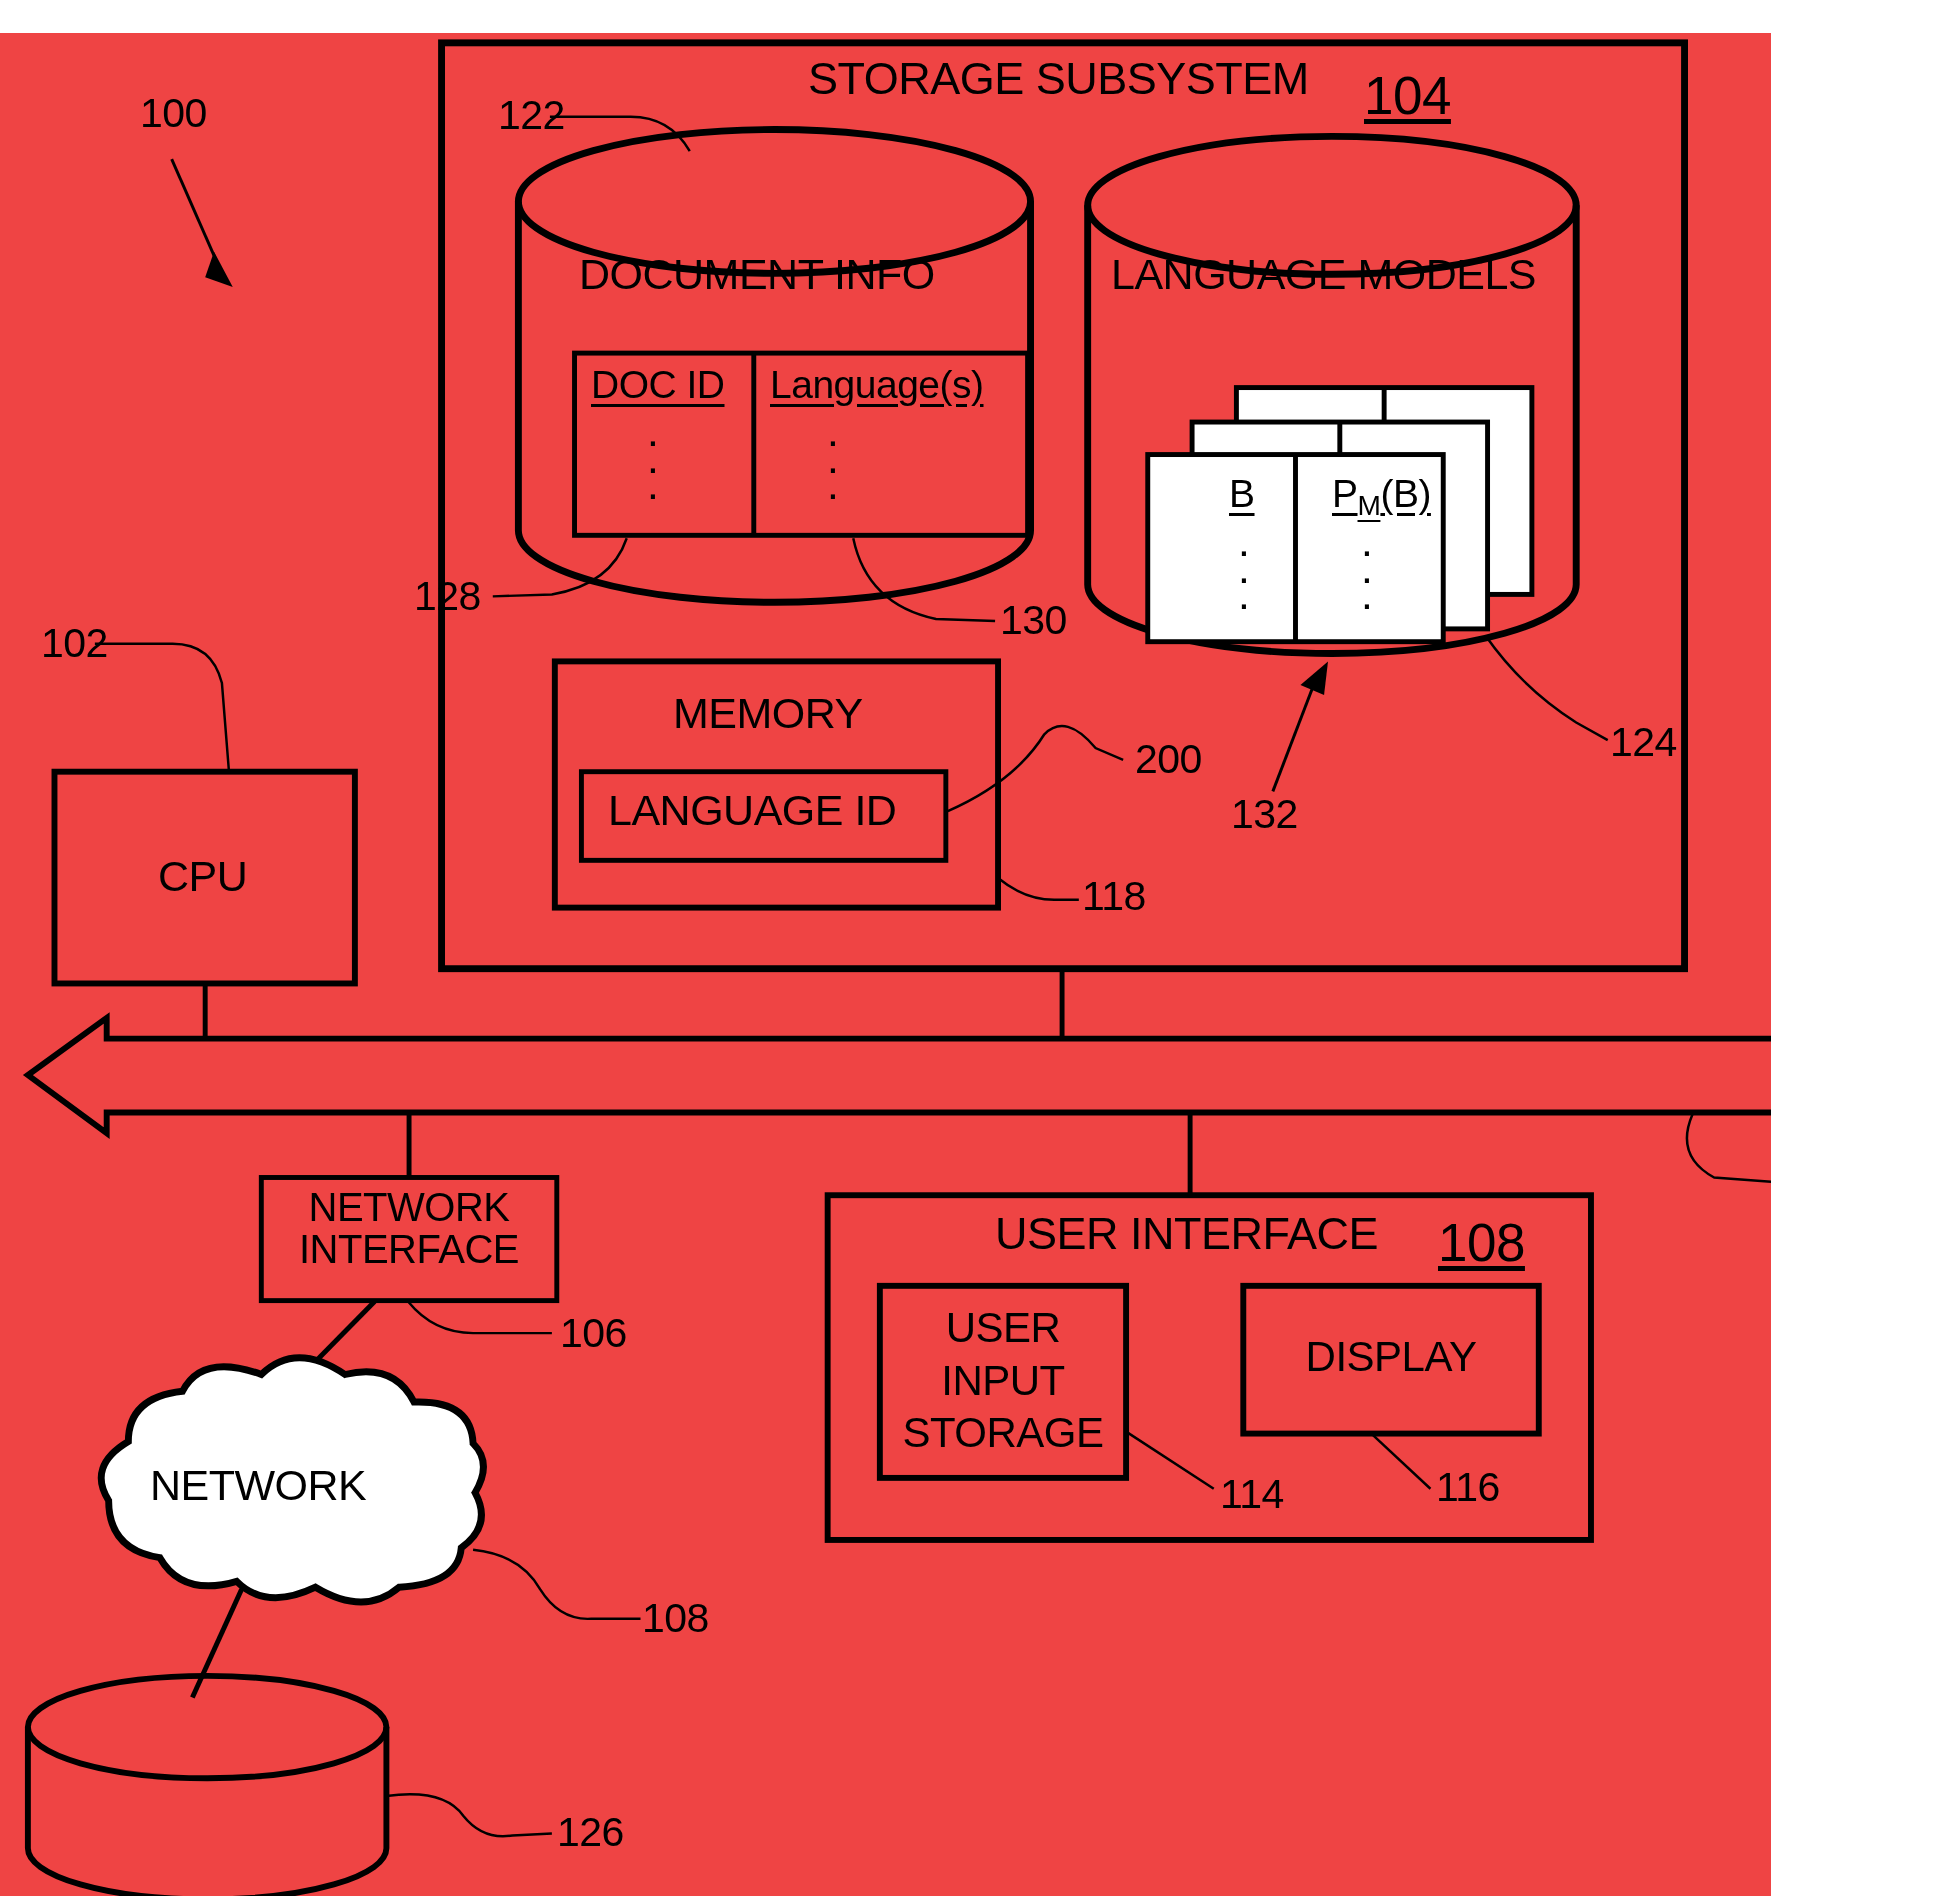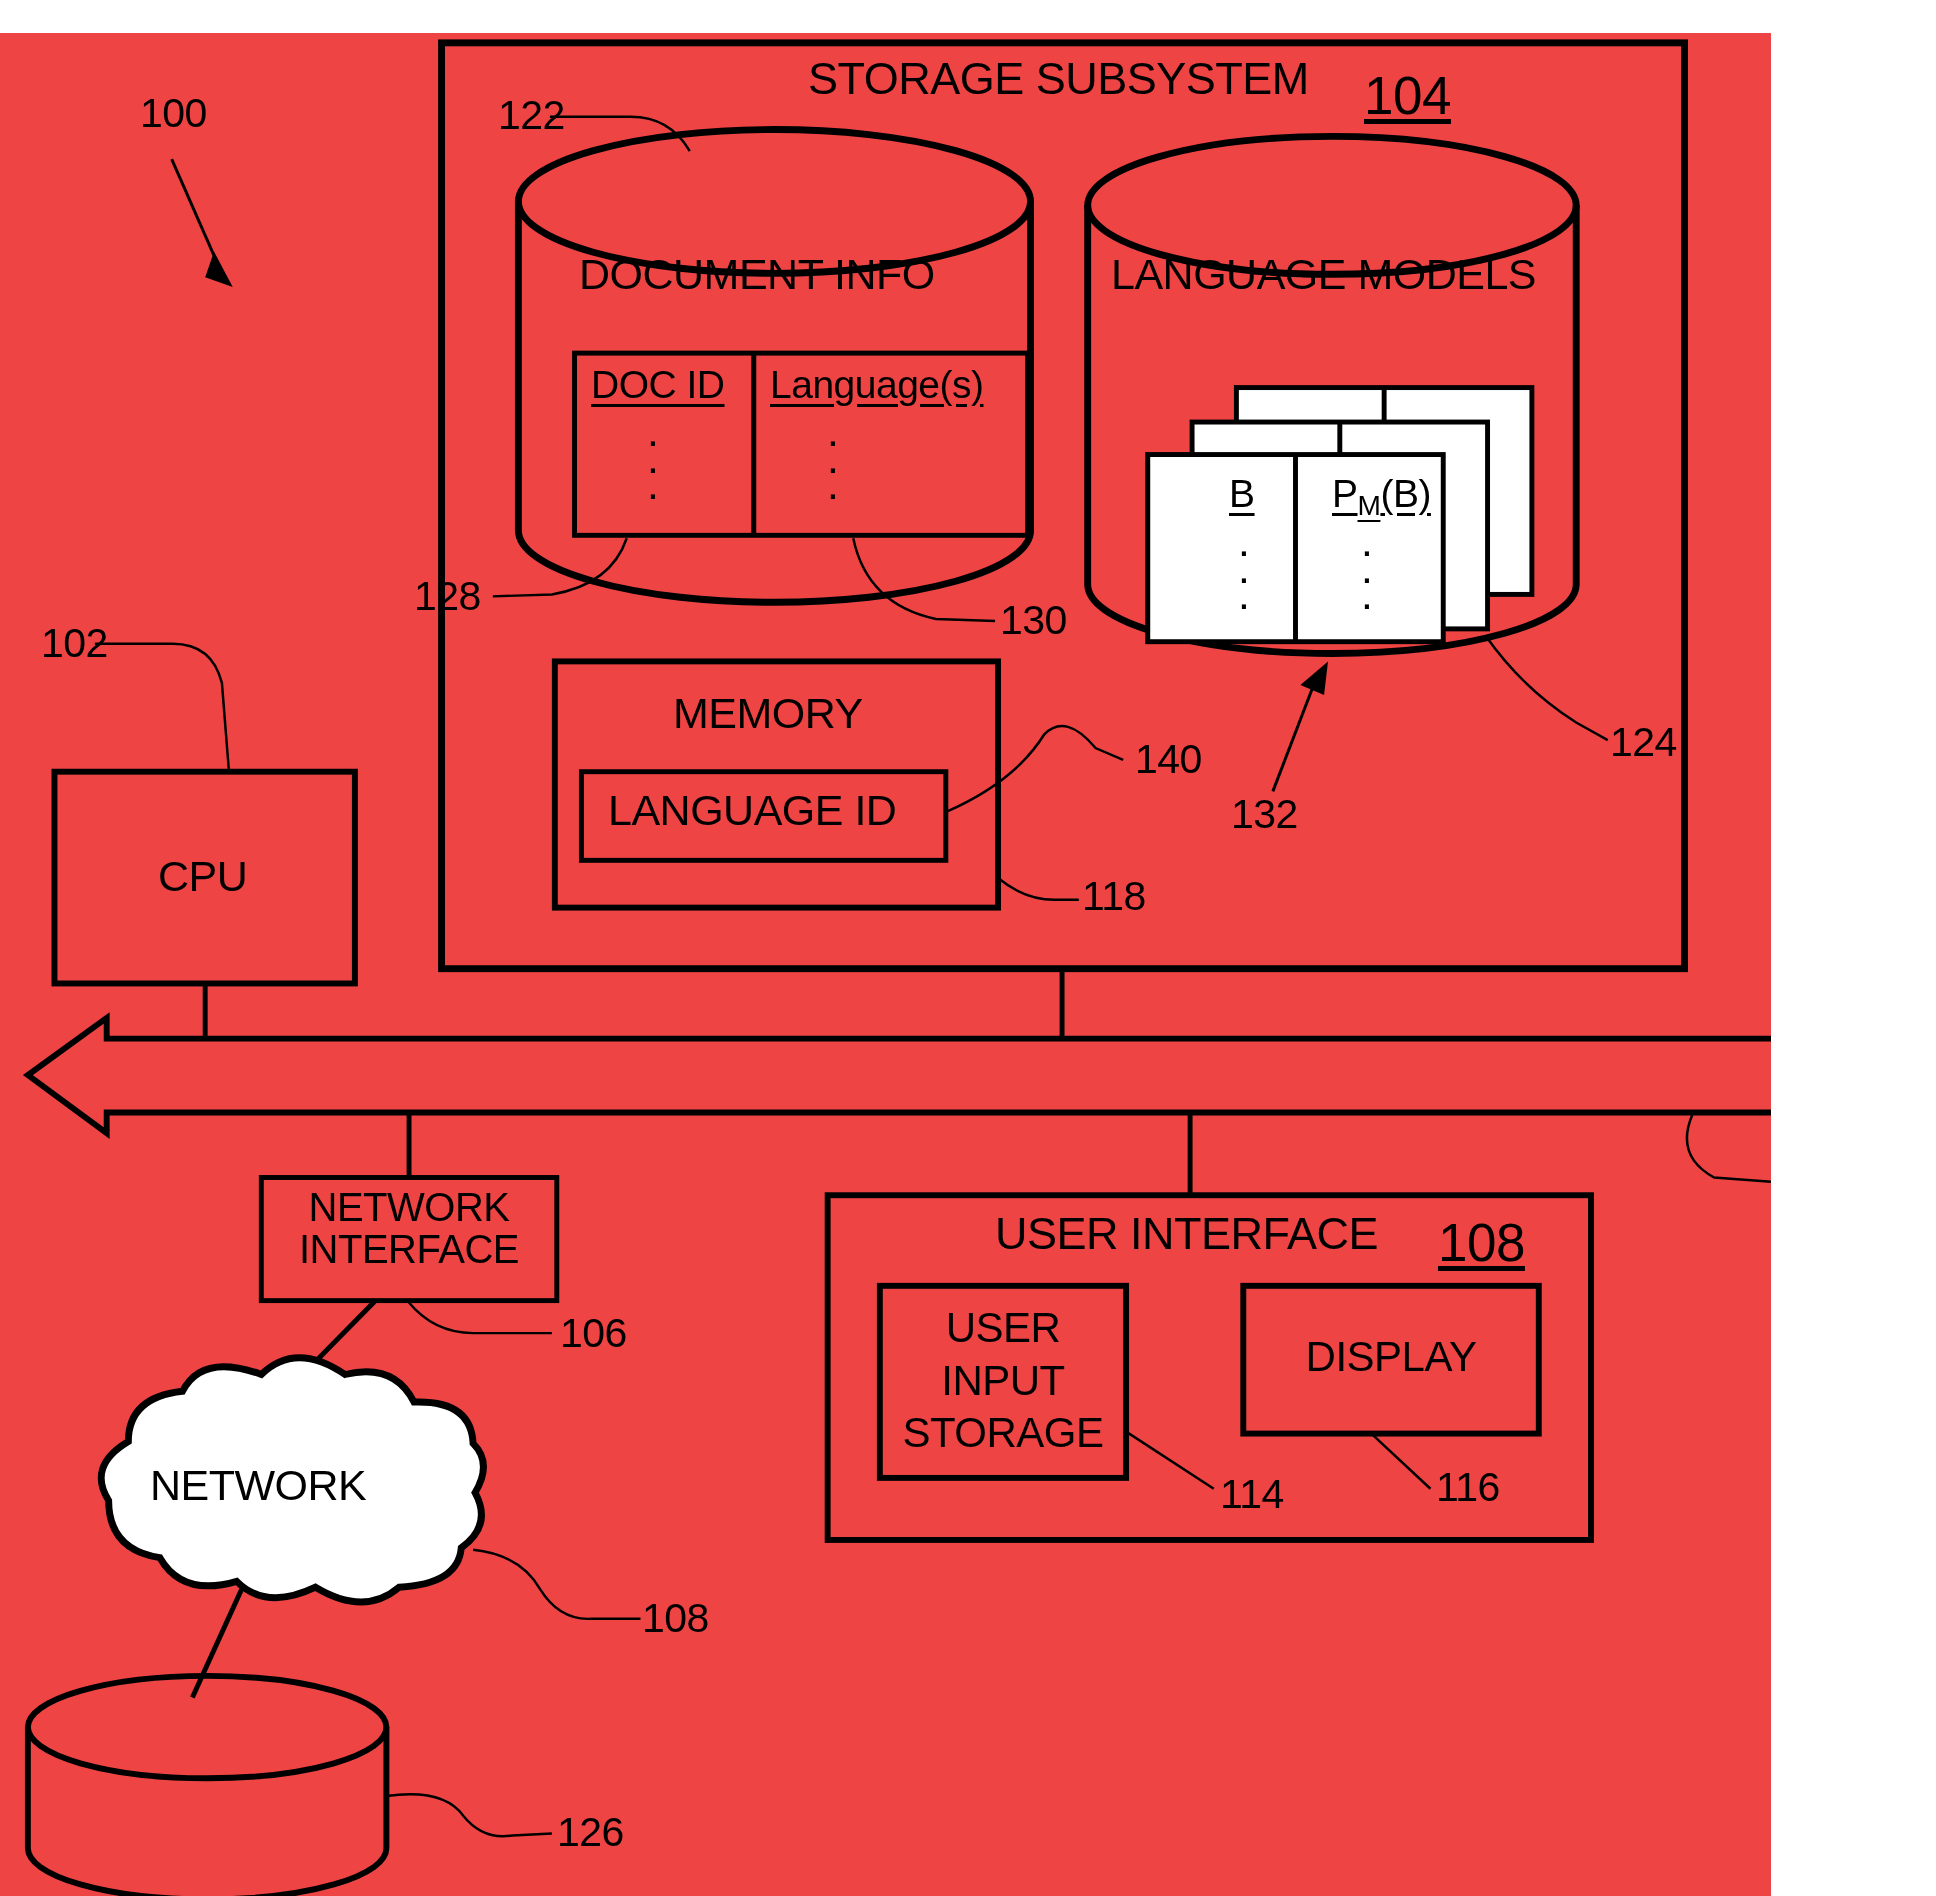--- a/index.html
+++ b/index.html
@@ -221,21 +221,21 @@
   <div class="lbl hdr" style="left:1332px; top:441px;"><span>P</span><span class="sub">M</span><span>(B)</span></div>
 
   <div class="vdots" style="left:1229px; top:504px; width:29.6px;">·<br>·<br>·</div>
   <div class="vdots" style="left:1352px; top:504px; width:29.6px;">·<br>·<br>·</div>
 
   <div class="lbl ref" style="left:1231px; top:760px;">132</div>
   <div class="lbl ref" style="left:1610px; top:688px;">124</div>
 
   <div class="lbl mid" style="left:673px; top:658px;">MEMORY</div>
   <div class="lbl mid" style="left:608px; top:755px;">LANGUAGE ID</div>
-  <div class="lbl ref" style="left:1135px; top:705px;">140</div>
+  <div class="lbl ref" style="left:1135px; top:705px;">200</div>
   <div class="lbl ref" style="left:1082px; top:842px;">118</div>
 
   <div class="lbl ref" style="left:41px; top:589px;">102</div>
   <div class="lbl mid" style="left:158px; top:821px;">CPU</div>
 
   <div class="lbl ref" style="left:1801px; top:1128px;">110</div>
 
   <div class="lbl ctr" style="left:261px; top:1153px; width:296px; font-size:40px;"><span>NETWORK</span><br><span>INTERFACE</span></div>
   <div class="lbl ref" style="left:560px; top:1279px;">106</div>
 

